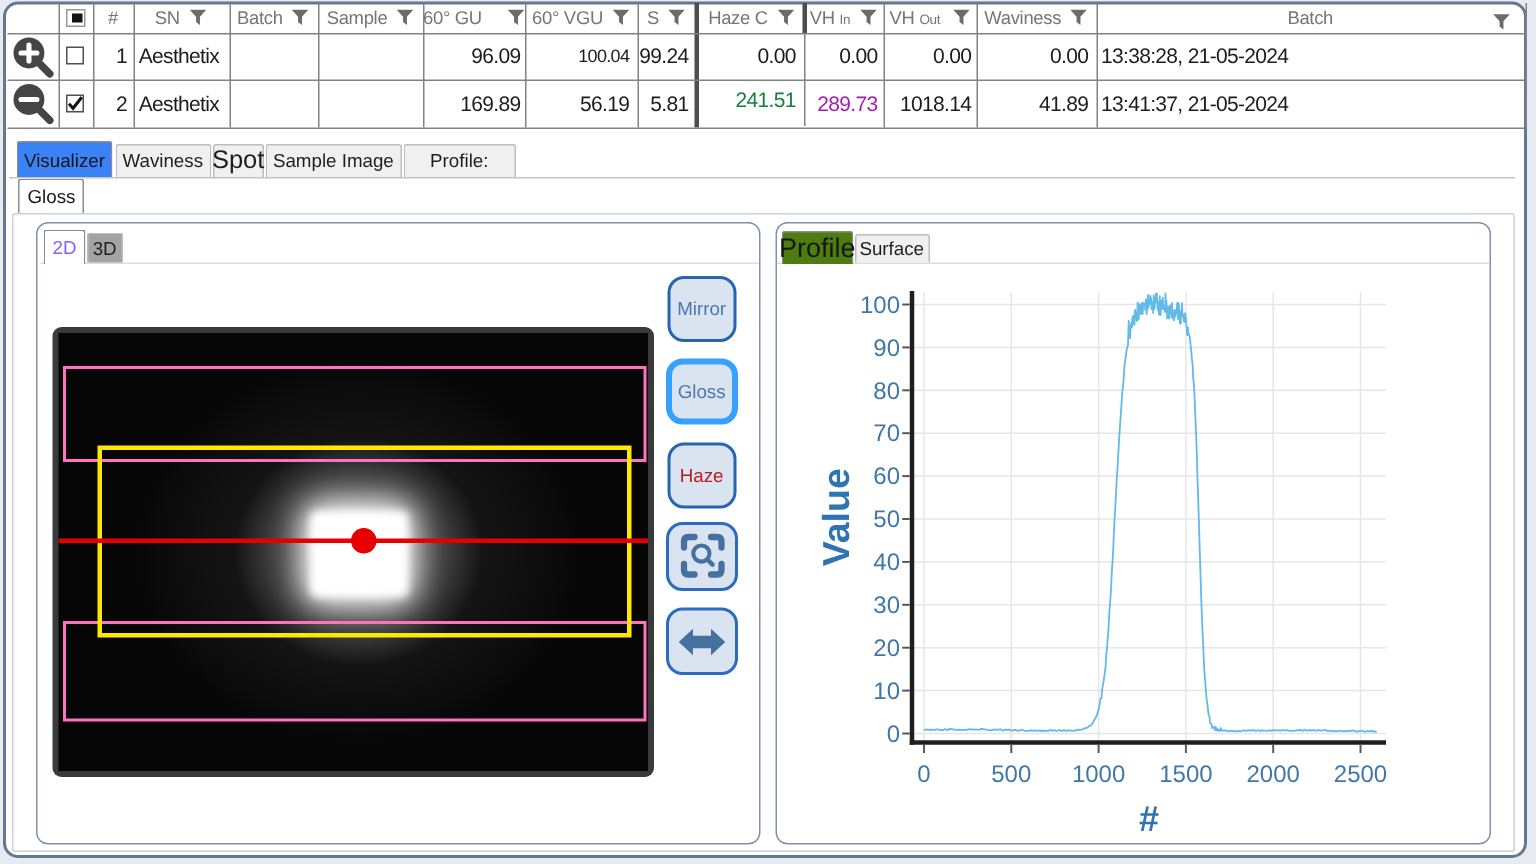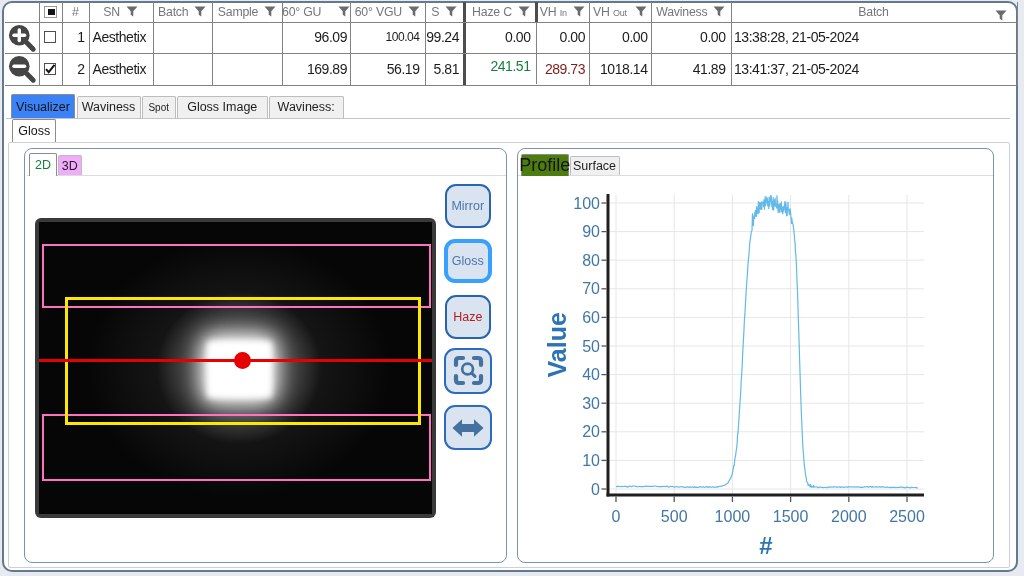--- a/index.html
+++ b/index.html
@@ -101,21 +101,21 @@
 <div style="position:absolute;right:604.5px;top:27.4px;font-size:12px;letter-spacing:-0.45px;color:#1c1c1c;line-height:20px">100.04</div>
 <div style="position:absolute;right:565.0px;top:27.4px;font-size:14px;letter-spacing:-0.45px;color:#1c1c1c;line-height:20px">99.24</div>
 <div style="position:absolute;right:493.5px;top:27.4px;font-size:14px;letter-spacing:-0.45px;color:#1c1c1c;line-height:20px">0.00</div>
 <div style="position:absolute;right:439.0px;top:27.4px;font-size:14px;letter-spacing:-0.45px;color:#1c1c1c;line-height:20px">0.00</div>
 <div style="position:absolute;right:376.5px;top:27.4px;font-size:14px;letter-spacing:-0.45px;color:#1c1c1c;line-height:20px">0.00</div>
 <div style="position:absolute;right:298.5px;top:27.4px;font-size:14px;letter-spacing:-0.45px;color:#1c1c1c;line-height:20px">0.00</div>
 <div style="position:absolute;right:677.0px;top:58.8px;font-size:14px;letter-spacing:-0.45px;color:#1c1c1c;line-height:20px">169.89</div>
 <div style="position:absolute;right:604.5px;top:58.8px;font-size:14px;letter-spacing:-0.45px;color:#1c1c1c;line-height:20px">56.19</div>
 <div style="position:absolute;right:565.0px;top:58.8px;font-size:14px;letter-spacing:-0.45px;color:#1c1c1c;line-height:20px">5.81</div>
 <div style="position:absolute;right:493.5px;top:56px;font-size:14px;letter-spacing:-0.45px;color:#15803d;line-height:20px">241.51</div>
-<div style="position:absolute;right:439.0px;top:58.8px;font-size:14px;letter-spacing:-0.45px;color:#7f1d1d;line-height:20px">289.73</div>
+<div style="position:absolute;right:439.0px;top:58.8px;font-size:14px;letter-spacing:-0.45px;color:#a21caf;line-height:20px">289.73</div>
 <div style="position:absolute;right:376.5px;top:58.8px;font-size:14px;letter-spacing:-0.45px;color:#1c1c1c;line-height:20px">1018.14</div>
 <div style="position:absolute;right:298.5px;top:58.8px;font-size:14px;letter-spacing:-0.45px;color:#1c1c1c;line-height:20px">41.89</div>
 <div style="position:absolute;left:734.0px;top:27.4px;font-size:14px;letter-spacing:-0.45px;color:#1c1c1c;line-height:20px">13:38:28, 21-05-2024</div>
 <div style="position:absolute;left:734.0px;top:58.8px;font-size:14px;letter-spacing:-0.45px;color:#1c1c1c;line-height:20px">13:41:37, 21-05-2024</div>
 <svg width="40" height="40" viewBox="0 0 40 40" style="position:absolute;left:0px;top:15.5px">
     <circle cx="19.3" cy="19.3" r="10.3" fill="#454545"></circle>
     <line x1="26.6" y1="26.6" x2="33.2" y2="33.2" stroke="#454545" stroke-width="5" stroke-linecap="round"></line>
     <path d="M14 19.3 H24.6" stroke="#fff" stroke-width="3.4" stroke-linecap="round"></path>
     <path d="M19.3 14 V24.6" stroke="#fff" stroke-width="3.4" stroke-linecap="round"></path>
   </svg>
@@ -125,31 +125,31 @@
     <path d="M14 19.3 H24.6" stroke="#fff" stroke-width="3.4" stroke-linecap="round"></path>
   </svg>
 <div style="position:absolute;left:43.8px;top:31.4px;width:12px;height:12px;border:1.8px solid #4f4f4f;background:#fff;box-sizing:border-box"></div>
 <div style="position:absolute;left:43.8px;top:62.8px;width:12px;height:12px;border:1.8px solid #4f4f4f;background:#fff;box-sizing:border-box"></div>
 <svg width="14" height="14" viewBox="0 0 14 14" style="position:absolute;left:43px;top:61.5px">
     <path d="M3 7.2 L5.7 10.2 L11.5 2.8" fill="none" stroke="#141414" stroke-width="2"></path>
   </svg>
 <div style="position:absolute;left:6px;top:117.5px;width:1004.0px;height:1px;background:#c4c4c4"></div>
 <div style="position:absolute;left:11.0px;top:93.6px;width:64.0px;height:24.9px;background:#3b82f6;border:1px solid #8c8c8c;border-bottom:none;border-radius:2px 2px 0 0;box-sizing:border-box;display:flex;align-items:center;justify-content:center;font-size:12.5px;color:#161616;z-index:5">Visualizer</div>
 <div style="position:absolute;left:76.5px;top:96.0px;width:64.0px;height:21.5px;background:#f0f0f0;border:1px solid #bdbdbd;border-bottom:none;border-radius:2px 2px 0 0;box-sizing:border-box;display:flex;align-items:center;justify-content:center;font-size:12.5px;color:#1e1e1e;z-index:4">Waviness</div>
-<div style="position:absolute;left:142.0px;top:96.0px;width:33.5px;height:21.5px;background:#f0f0f0;border:1px solid #bdbdbd;border-bottom:none;border-radius:2px 2px 0 0;box-sizing:border-box;display:flex;align-items:center;justify-content:center;font-size:10px;color:#1e1e1e;z-index:4">Spot</div>
-<div style="position:absolute;left:176.8px;top:96.0px;width:90.9px;height:21.5px;background:#f0f0f0;border:1px solid #bdbdbd;border-bottom:none;border-radius:2px 2px 0 0;box-sizing:border-box;display:flex;align-items:center;justify-content:center;font-size:12.5px;color:#1e1e1e;z-index:4">Gloss Image</div>
-<div style="position:absolute;left:268.6px;top:96.0px;width:75.2px;height:21.5px;background:#f0f0f0;border:1px solid #bdbdbd;border-bottom:none;border-radius:2px 2px 0 0;box-sizing:border-box;display:flex;align-items:center;justify-content:center;font-size:12.5px;color:#1e1e1e;z-index:4">Waviness:</div>
+<div style="position:absolute;left:142.0px;top:96.0px;width:33.5px;height:21.5px;background:#f0f0f0;border:1px solid #bdbdbd;border-bottom:none;border-radius:2px 2px 0 0;box-sizing:border-box;display:flex;align-items:center;justify-content:center;font-size:17px;color:#1e1e1e;z-index:4">Spot</div>
+<div style="position:absolute;left:176.8px;top:96.0px;width:90.9px;height:21.5px;background:#f0f0f0;border:1px solid #bdbdbd;border-bottom:none;border-radius:2px 2px 0 0;box-sizing:border-box;display:flex;align-items:center;justify-content:center;font-size:12.5px;color:#1e1e1e;z-index:4">Sample Image</div>
+<div style="position:absolute;left:268.6px;top:96.0px;width:75.2px;height:21.5px;background:#f0f0f0;border:1px solid #bdbdbd;border-bottom:none;border-radius:2px 2px 0 0;box-sizing:border-box;display:flex;align-items:center;justify-content:center;font-size:12.5px;color:#1e1e1e;z-index:4">Profile:</div>
 <div style="position:absolute;left:8px;top:141.5px;width:1001.5px;height:426px;border:1px solid #cdd0d6;border-radius:2px;box-sizing:border-box"></div>
 <div style="position:absolute;left:12.3px;top:118.9px;width:44.0px;height:23.6px;background:#fff;border:1px solid #8c8c8c;border-bottom:none;border-radius:2px 2px 0 0;box-sizing:border-box;display:flex;align-items:center;justify-content:center;font-size:12.5px;color:#161616;z-index:5">Gloss</div>
 <div style="position:absolute;left:24px;top:147.5px;width:483px;height:415.5px;border:1.5px solid #7e93a9;border-radius:8px;box-sizing:border-box;background:#fff;z-index:6"></div>
 <div style="position:absolute;left:516.5px;top:148px;width:477.5px;height:415px;border:1.5px solid #7e93a9;border-radius:8px;box-sizing:border-box;background:#fff;z-index:6"></div>
 <div style="position:absolute;left:27px;top:175.3px;width:478.5px;height:1px;background:#dcdcdc;z-index:7"></div>
 <div style="position:absolute;left:518px;top:175.3px;width:474.5px;height:1px;background:#dcdcdc;z-index:7"></div>
-<div style="position:absolute;left:29.2px;top:153.0px;width:27.6px;height:23.3px;background:#fff;border:1px solid #8c8c8c;border-bottom:none;border-radius:2px 2px 0 0;box-sizing:border-box;display:flex;align-items:center;justify-content:center;font-size:12.5px;color:#15803d;z-index:8">2D</div>
-<div style="position:absolute;left:57.8px;top:155.3px;width:23.9px;height:20.0px;background:#f0abfc;border:1px solid #bdbdbd;border-bottom:none;border-radius:2px 2px 0 0;box-sizing:border-box;display:flex;align-items:center;justify-content:center;font-size:12.5px;color:#1e1e1e;z-index:7">3D</div>
+<div style="position:absolute;left:29.2px;top:153.0px;width:27.6px;height:23.3px;background:#fff;border:1px solid #8c8c8c;border-bottom:none;border-radius:2px 2px 0 0;box-sizing:border-box;display:flex;align-items:center;justify-content:center;font-size:12.5px;color:#8b5cf6;z-index:8">2D</div>
+<div style="position:absolute;left:57.8px;top:155.3px;width:23.9px;height:20.0px;background:#a3a3a3;border:1px solid #bdbdbd;border-bottom:none;border-radius:2px 2px 0 0;box-sizing:border-box;display:flex;align-items:center;justify-content:center;font-size:12.5px;color:#1e1e1e;z-index:7">3D</div>
 <div style="position:absolute;left:520.7px;top:153.7px;width:48.2px;height:22.6px;background:#4d7c0f;border:1px solid #8c8c8c;border-bottom:none;border-radius:2px 2px 0 0;box-sizing:border-box;display:flex;align-items:center;justify-content:center;font-size:18px;color:#161616;z-index:8">Profile</div>
 <div style="position:absolute;left:569.5px;top:155.9px;width:50.0px;height:19.4px;background:#f0f0f0;border:1px solid #bdbdbd;border-bottom:none;border-radius:2px 2px 0 0;box-sizing:border-box;display:flex;align-items:center;justify-content:center;font-size:12.5px;color:#1e1e1e;z-index:7">Surface</div>
 <div style="position:absolute;left:35px;top:217.5px;width:401px;height:300px;background:#3a3a3a;border-radius:6px;z-index:7">
  <div style="position:absolute;left:4px;top:4px;right:4px;bottom:4px;overflow:hidden;background:
    radial-gradient(ellipse 103px 95px at 200px 146px, rgba(255,255,255,0.50), rgba(255,255,255,0.14) 60%, transparent 80%),
    radial-gradient(ellipse 185px 158px at 200px 146px, rgba(255,255,255,0.12), rgba(255,255,255,0.035) 62%, transparent 82%),
    #060606;">
   <div style="position:absolute;left:162px;top:112px;width:76px;height:70px;background:rgba(255,255,255,0.96);border-radius:14px;filter:blur(10px)"></div>
   <div style="position:absolute;left:168px;top:119px;width:65px;height:57px;background:#fff;border-radius:4px;filter:blur(3px)"></div>
   <div style="position:absolute;left:2.5px;top:22px;width:389px;height:64px;border:2.5px solid #ff72c0;box-sizing:border-box"></div>

